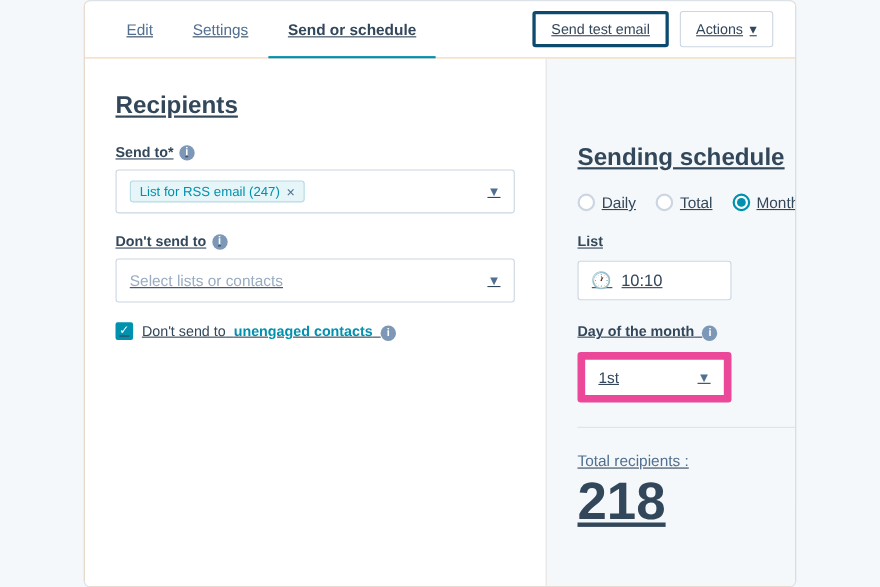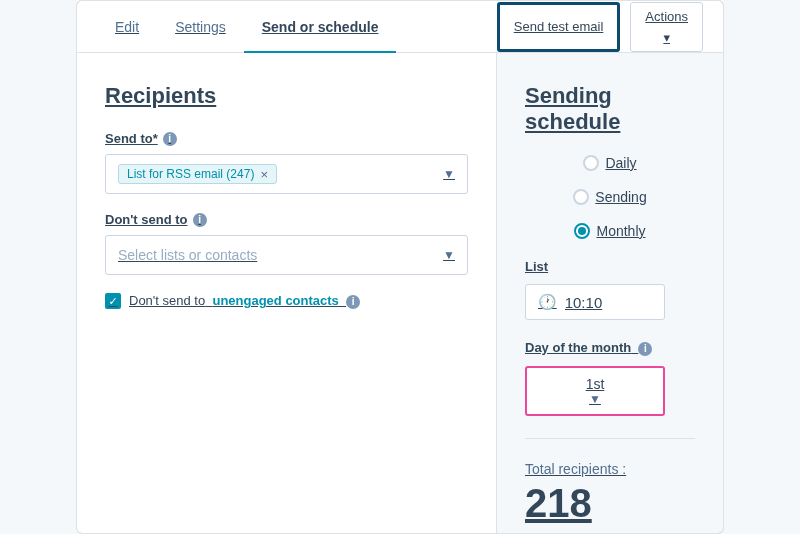--- a/index.html
+++ b/index.html
@@ -73,21 +73,20 @@
       border: 3px solid #0c4a6e;
       color: #33475b;
     }
     .btn-actions {
       background: #fff;
       border: 1px solid #cbd6e2;
       color: #33475b;
       display: flex;
       align-items: center;
       gap: 6px;
-      flex-direction: column;
     }
     
     .main-content {
       display: flex;
       flex: 1;
       overflow: hidden;
     }
     
     .left-panel {
       width: 420px;
@@ -202,33 +201,33 @@
     .right-panel {
       flex: 1;
       padding: 30px 28px;
       background: #f5f8fa;
     }
     .schedule-title {
       font-size: 22px;
       font-weight: 700;
       color: #33475b;
       margin-bottom: 20px;
+      margin-top: 47px;
     }
     .sub-label {
       font-size: 13px;
       font-weight: 600;
       color: #33475b;
       margin-bottom: 10px;
     }
     .radio-group {
       display: flex;
       align-items: center;
       gap: 18px;
       margin-bottom: 20px;
-      flex-direction: column;
     }
     .radio-option {
       display: flex;
       align-items: center;
       gap: 6px;
       cursor: pointer;
     }
     .radio-outer {
       width: 16px;
       height: 16px;
@@ -270,45 +269,44 @@
     .time-input {
       border: none;
       outline: none;
       font-size: 15px;
       color: #33475b;
       width: 80px;
     }
     .day-select {
       display: flex;
       align-items: center;
-      border: 2px solid #ec4899;
+      border: 7px solid #ec4899;
       border-radius: 3px;
       background: #fff;
       padding: 8px 12px;
       width: 140px;
       justify-content: space-between;
       cursor: pointer;
-      flex-direction: column;
     }
     .day-select-text {
       font-size: 14px;
       color: #33475b;
     }
     .separator {
       border: none;
       border-top: 1px solid #dde2e8;
       margin: 22px 0;
     }
     .total-label {
       font-size: 14px;
       color: #516f90;
       margin-bottom: 6px;
     }
     .total-number {
-      font-size: 40px;
+      font-size: 48px;
       font-weight: 700;
       color: #33475b;
       line-height: 1;
     }
   </style>
 </head>
 <body>
 
 <div class="container">
 
@@ -384,21 +382,21 @@
 
       <div class="radio-group">
 
         <div class="radio-option">
           <div class="radio-outer"></div>
           <span class="radio-label">Daily</span>
         </div>
 
         <div class="radio-option">
           <div class="radio-outer"></div>
-          <span class="radio-label">Sending</span>
+          <span class="radio-label">Total</span>
         </div>
 
         <div class="radio-option">
           <div class="radio-outer selected">
             <div class="radio-inner"></div>
           </div>
           <span class="radio-label">Monthly</span>
         </div>
       </div>
 

